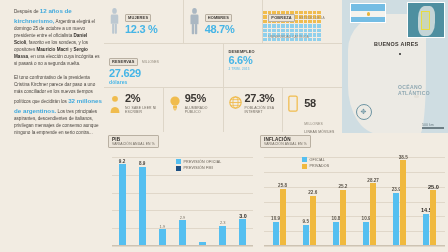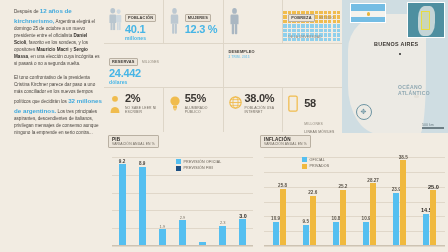--- a/index.html
+++ b/index.html
@@ -107,39 +107,20 @@
 <div class="page">
 
   <div class="textcol">
     <p id="para1"><span>Después de </span><span class="hl-blue">12 años de kirchnerismo,</span><span> Argentina elegirá el domingo 25 de octubre a un nuevo presidente entre el oficialista </span><span class="bold">Daniel Scioli</span><span>, favorito en los sondeos, y los opositores </span><span class="bold">Mauricio Macri</span><span> y </span><span class="bold">Sergio Massa</span><span>, en una elección cuya incógnita es si pasará o no a segunda vuelta.</span></p>
     <p class="para2" id="para2"><span>El tono confrontativo de la presidenta Cristina Kirchner parece dar paso a uno más conciliador en los nuevos tiempos políticos que decidirán los </span><span class="hl-blue">32 millones de argentinos.</span><span> Los tres principales aspirantes, descendientes de italianos, privilegan mensajes de consenso aunque ninguno la emprende en serio contra...</span></p>
   </div>
 
   <div class="stats">
 
     <div class="srow">
-      <div class="scell">
-        <div class="icon-fig">
-          <svg viewBox="0 0 14 26" width="13" height="24">
-            <ellipse cx="4" cy="4" rx="2.6" ry="3" fill="#b9c6cf"></ellipse>
-            <path d="M1.4 8 h5.2 q1 0 1 1.4 v8 h-7.2 v-8 q0-1.4 1-1.4z" fill="#b9c6cf"></path>
-            <rect x="1.6" y="17" width="2.2" height="8" fill="#b9c6cf"></rect>
-            <rect x="4.4" y="17" width="2.2" height="8" fill="#b9c6cf"></rect>
-            <ellipse cx="10.4" cy="5" rx="2.2" ry="2.6" fill="#cfd9e0"></ellipse>
-            <path d="M8.3 8.6 h4.2 q.8 0 .8 1.2 v7 h-5.8 v-7 q0-1.2 .8-1.2z" fill="#cfd9e0"></path>
-            <rect x="8.6" y="16.6" width="1.8" height="8.4" fill="#cfd9e0"></rect>
-            <rect x="10.8" y="16.6" width="1.8" height="8.4" fill="#cfd9e0"></rect>
-          </svg>
-        </div>
-        <div class="scontent">
-          <span class="slabel">POBLACIÓN</span>
-          <div class="sval">40.1</div>
-          <div class="sunit">millones</div>
-        </div>
-      </div>
 
       <div class="scell">
         <div class="icon-fig">
           <svg viewBox="0 0 12 30" width="11" height="28">
             <ellipse cx="6" cy="4" rx="2.5" ry="3.2" fill="#bcc8d1"></ellipse>
             <path d="M3.2 8 h5.6 q1.3 0 1.3 1.6 v8.4 h-8.2 v-8.4 q0-1.6 1.3-1.6z" fill="#bcc8d1"></path>
             <rect x="3.4" y="18" width="2.3" height="11" rx="0.8" fill="#bcc8d1"></rect>
             <rect x="6.3" y="18" width="2.3" height="11" rx="0.8" fill="#bcc8d1"></rect>
           </svg>
         </div>
@@ -151,20 +132,24 @@
 
       <div class="scell">
         <div class="icon-fig">
           <svg viewBox="0 0 12 30" width="11" height="28">
             <ellipse cx="6" cy="4" rx="2.6" ry="3.2" fill="#aab7c2"></ellipse>
             <path d="M2.8 8 h6.4 q1.2 0 1.2 1.5 v9 h-8.8 v-9 q0-1.5 1.2-1.5z" fill="#aab7c2"></path>
             <rect x="3" y="18.4" width="2.6" height="11" rx="0.7" fill="#aab7c2"></rect>
             <rect x="6.4" y="18.4" width="2.6" height="11" rx="0.7" fill="#aab7c2"></rect>
           </svg>
         </div>
+        <div class="scontent">
+          <span class="slabel">HOMBRES</span>
+          <div class="sval">48.7%</div>
+        </div>
       </div>
 
       <div class="scell poverty-cell">
         <div class="dots" id="dotgrid">
             <div class="dotrow">
               <div class="dot" style="background: rgb(240, 188, 78);"></div>
               <div class="dot" style="background: rgb(240, 188, 78);"></div>
               <div class="dot" style="background: rgb(240, 188, 78);"></div>
               <div class="dot" style="background: rgb(240, 188, 78);"></div>
               <div class="dot" style="background: rgb(240, 188, 78);"></div>
@@ -274,27 +259,28 @@
           
         </div>
       </div>
     </div>
 
     <div class="srow">
       <div class="scell">
         <div class="scontent">
           <span class="slabel">RESERVAS</span>
           <span class="snote">MILLONES</span>
-          <div class="sval">24.442</div>
+          <div class="sval">27.629</div>
           <div class="sunit">dólares</div>
         </div>
       </div>
       <div class="scell">
         <div class="scontent">
           <div class="slabel-plain">DESEMPLEO</div>
+          <div class="sval">6.6%</div>
           <div class="sdate">2 TRIM. 2015</div>
         </div>
       </div>
     </div>
 
     <div class="srow">
       <div class="scell">
         <div class="icon-fig">
           <svg viewBox="0 0 14 22" width="12" height="19">
             <circle cx="7" cy="4.4" r="3.4" fill="#f0bc4e"></circle>
@@ -308,36 +294,36 @@
       </div>
       <div class="scell">
         <div class="icon-fig">
           <svg viewBox="0 0 14 22" width="12" height="19">
             <circle cx="7" cy="7" r="5.4" fill="#f0bc4e"></circle>
             <rect x="4.7" y="12.4" width="4.6" height="3.4" fill="#f0bc4e"></rect>
             <path d="M5 16.4 q2 3 4 0z" fill="#f0bc4e"></path>
           </svg>
         </div>
         <div class="scontent">
-          <div class="sval-dark">55%</div>
+          <div class="sval-dark">95%</div>
           <div class="ssub">ALUMBRADO PÚBLICO</div>
         </div>
       </div>
       <div class="scell">
         <div class="icon-fig">
           <svg viewBox="0 0 16 16" width="13" height="13">
             <circle cx="8" cy="8" r="7" fill="none" stroke="#f0bc4e" stroke-width="1.4"></circle>
             <ellipse cx="8" cy="8" rx="3.2" ry="7" fill="none" stroke="#f0bc4e" stroke-width="1.1"></ellipse>
             <line x1="1" y1="8" x2="15" y2="8" stroke="#f0bc4e" stroke-width="1.1"></line>
             <line x1="2.2" y1="4.4" x2="13.8" y2="4.4" stroke="#f0bc4e" stroke-width="0.9"></line>
             <line x1="2.2" y1="11.6" x2="13.8" y2="11.6" stroke="#f0bc4e" stroke-width="0.9"></line>
           </svg>
         </div>
         <div class="scontent">
-          <div class="sval-dark">38.0%</div>
+          <div class="sval-dark">27.3%</div>
           <div class="ssub">POBLACIÓN USA INTERNET</div>
         </div>
       </div>
       <div class="scell">
         <div class="icon-fig">
           <svg viewBox="0 0 12 20" width="10" height="17">
             <rect x="1" y="1" width="10" height="18" rx="1.6" fill="none" stroke="#f0bc4e" stroke-width="1.5"></rect>
           </svg>
         </div>
         <div class="scontent">

